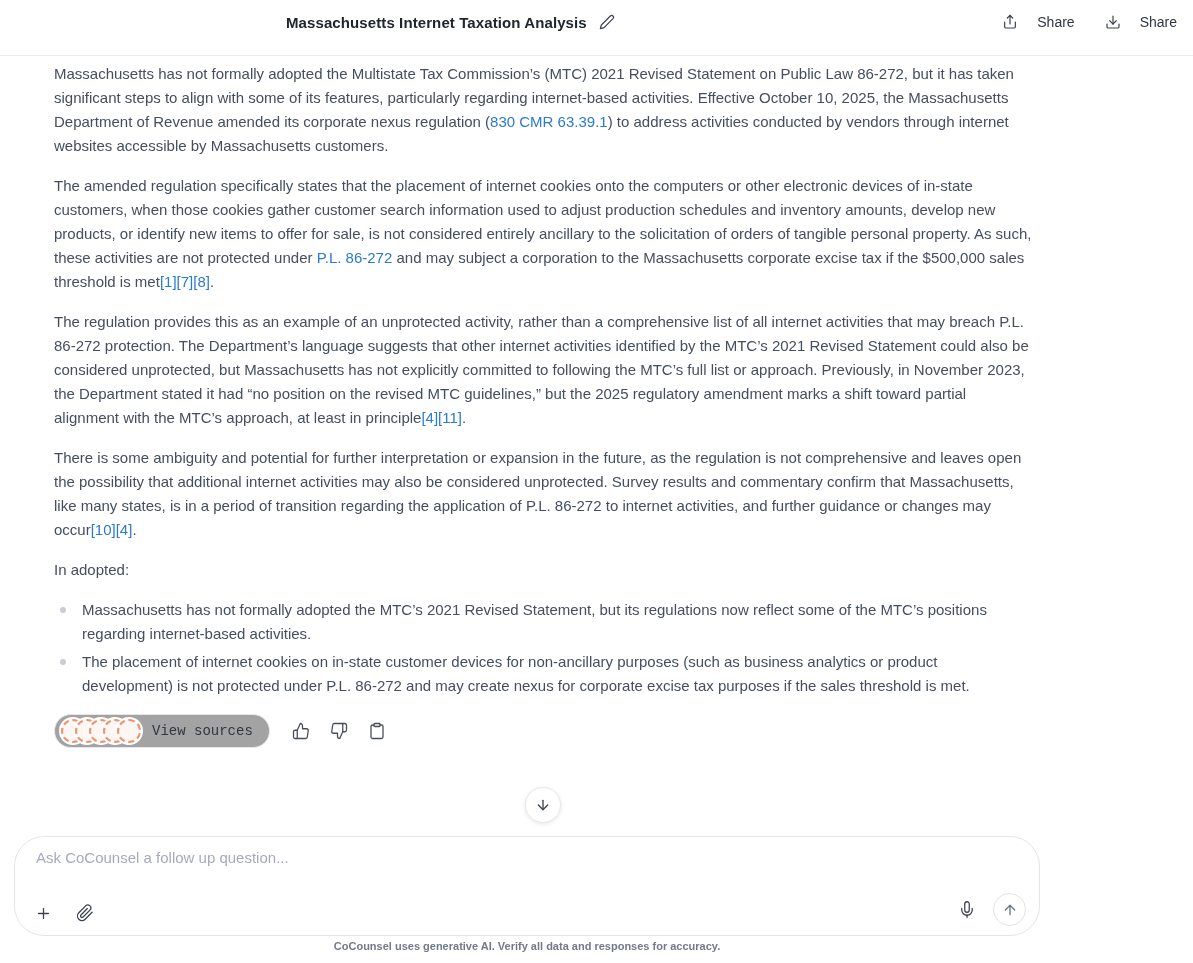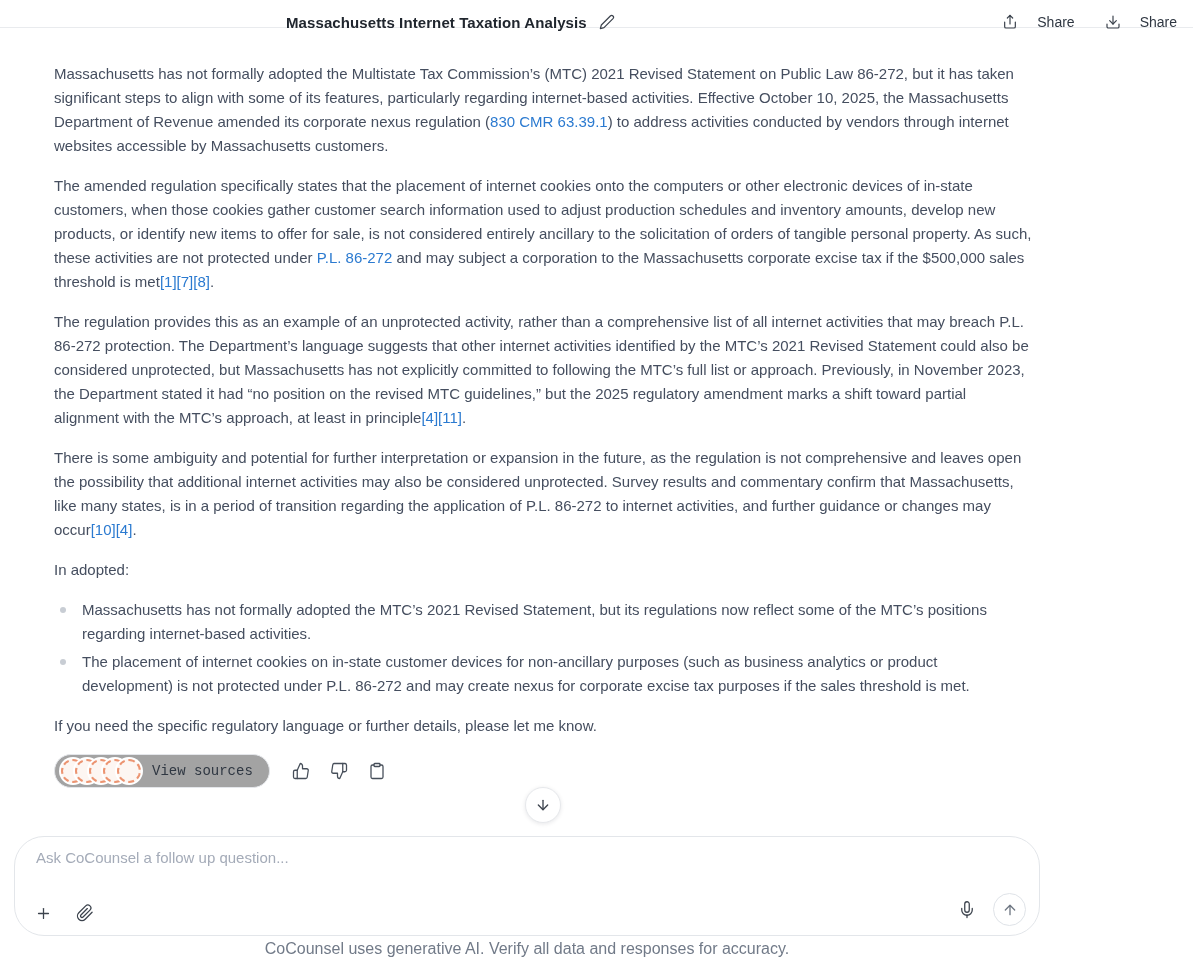--- a/index.html
+++ b/index.html
@@ -5,21 +5,21 @@
   * { box-sizing: border-box; }
   html,body { margin:0; padding:0; }
   body {
     width:1193px; height:963px; position:relative; overflow:hidden;
     background:#ffffff; color:#454e5f;
     font-family:"Liberation Sans","DejaVu Sans",sans-serif;
   }
   svg { display:block; }
 
   
-  .header { position:absolute; top:0; left:0; right:0; height:28px; background:#fff; border-bottom:1px solid #e9ebee; z-index:5; }
+  .header { position:absolute; top:0; left:0; right:0; height:56px; background:#fff; border-bottom:1px solid #e9ebee; z-index:5; }
   .title-group { position:absolute; left:286px; top:0; height:44px; display:flex; align-items:center; gap:12px; }
   .title { font-size:15px; font-weight:700; color:#20262e; letter-spacing:.1px; }
   .edit-btn { color:#3c434d; cursor:pointer; }
   .header-actions { position:absolute; right:16px; top:0; height:44px; display:flex; align-items:center; gap:30px; }
   .hbtn { display:flex; align-items:center; gap:19px; font-size:14px; font-weight:500; color:#2f3742; cursor:pointer; background:none; border:none; font-family:inherit; padding:0; }
   .hbtn svg { color:#3c434d; }
 
   
   .content { position:absolute; left:54px; top:62px; width:982px; font-size:15px; line-height:24px; color:#454e5f; }
   p.msg { margin:0 4px 16px 0; }
@@ -61,21 +61,21 @@
   .composer-input::placeholder { color:#a4abb8; opacity:1; }
   .tools-left { position:absolute; left:20px; bottom:13px; display:flex; align-items:center; gap:24px; }
   .tools-right { position:absolute; right:13px; bottom:9px; display:flex; align-items:center; gap:17px; }
   .tool-btn { color:#3c434d; cursor:pointer; background:none; border:none; padding:0; }
   .send-btn {
     width:33px; height:33px; border-radius:50%; border:1px solid #dfe3e8; background:#fff;
     display:flex; align-items:center; justify-content:center; color:#6f7783; cursor:pointer;
   }
 
   
-  .footer { position:absolute; top:940px; left:14px; width:1026px; text-align:center; font-size:16px; color:#717a88; }
+  .footer { position:absolute; top:940px; left:14px; width:1026px; text-align:center; font-size:11px; color:#717a88;font-weight:bold; }
 </style>
 </head>
 <body>
 
 <div class="header">
   <div class="title-group">
     <span class="title">Massachusetts Internet Taxation Analysis</span>
     <span class="edit-btn">
       <svg width="16" height="16" viewBox="0 0 24 24" fill="none" stroke="currentColor" stroke-width="1.8" stroke-linecap="round" stroke-linejoin="round">
           <path d="M17 3a2.83 2.83 0 0 1 4 4L7.5 20.5 2 22l1.5-5.5L17 3z"></path>
@@ -109,21 +109,20 @@
 <div class="content">
   <p class="msg"><span>Massachusetts has not formally adopted the Multistate Tax Commission’s (MTC) 2021 Revised Statement on Public Law 86-272, but it has taken significant steps to align with some of its features, particularly regarding internet-based activities. Effective October 10, 2025, the Massachusetts Department of Revenue amended its corporate nexus regulation (</span><a class="link">830 CMR 63.39.1</a><span>) to address activities conducted by vendors through internet websites accessible by Massachusetts customers.</span></p>
   <p class="msg"><span>The amended regulation specifically states that the placement of internet cookies onto the computers or other electronic devices of in-state customers, when those cookies gather customer search information used to adjust production schedules and inventory amounts, develop new products, or identify new items to offer for sale, is not considered entirely ancillary to the solicitation of orders of tangible personal property. As such, these activities are not protected under </span><a class="link">P.L. 86-272</a><span> and may subject a corporation to the Massachusetts corporate excise tax if the $500,000 sales threshold is met</span><a class="cite">[1][7][8]</a><span>.</span></p>
   <p class="msg"><span>The regulation provides this as an example of an unprotected activity, rather than a comprehensive list of all internet activities that may breach P.L. 86-272 protection. The Department’s language suggests that other internet activities identified by the MTC’s 2021 Revised Statement could also be considered unprotected, but Massachusetts has not explicitly committed to following the MTC’s full list or approach. Previously, in November 2023, the Department stated it had “no position on the revised MTC guidelines,” but the 2025 regulatory amendment marks a shift toward partial alignment with the MTC’s approach, at least in principle</span><a class="cite">[4][11]</a><span>.</span></p>
   <p class="msg"><span>There is some ambiguity and potential for further interpretation or expansion in the future, as the regulation is not comprehensive and leaves open the possibility that additional internet activities may also be considered unprotected. Survey results and commentary confirm that Massachusetts, like many states, is in a period of transition regarding the application of P.L. 86-272 to internet activities, and further guidance or changes may occur</span><a class="cite">[10][4]</a><span>.</span></p>
   <p class="msg">In adopted:</p>
   <ul class="summary">
     <li>Massachusetts has not formally adopted the MTC’s 2021 Revised Statement, but its regulations now reflect some of the MTC’s positions regarding internet-based activities.</li>
     <li>The placement of internet cookies on in-state customer devices for non-ancillary purposes (such as business analytics or product development) is not protected under P.L. 86-272 and may create nexus for corporate excise tax purposes if the sales threshold is met.</li>
   </ul>
-  <p class="msg">If you need the specific regulatory language or further details, please let me know.</p>
 
   <div class="actions-row">
     <button class="pill">
       <span class="avatars">
         <span class="avatar"></span>
         <span class="avatar"></span>
         <span class="avatar"></span>
         <span class="avatar"></span>
         <span class="avatar"></span>
       </span>

